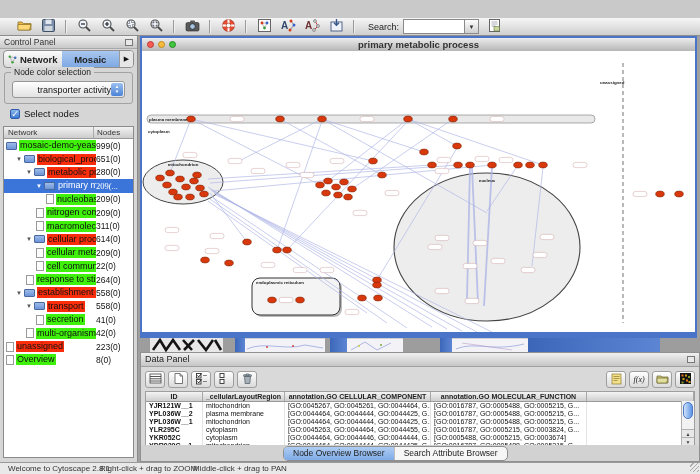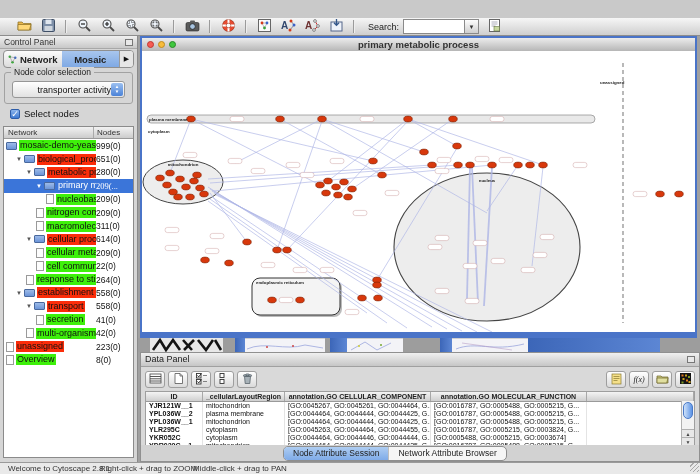--- a/index.html
+++ b/index.html
@@ -680,22 +680,22 @@
             </div>
           </div>
         <div class="vscroll">
           <div class="vthumb"></div>
           <div class="varrow" style="bottom:8px;">▲</div>
           <div class="varrow" style="bottom:0;">▼</div>
         </div>
       </div>
       <div class="dp-tabs">
         <div class="tab-group">
-          <div class="dp-tab selected">Node Attribute Session</div>
-          <div class="dp-tab">Network Attribute Browser</div>
+          <div class="dp-tab selected">Node Overview Browser</div>
+          <div class="dp-tab">Search Attribute Browser</div>
         </div>
       </div>
     </div>
   </div>
 
   <div class="statusbar">
     <span style="left:8px;">Welcome to Cytoscape 2.8.1</span>
     <span style="left:100px;">Right-click + drag to ZOOM</span>
     <span style="left:193px;">Middle-click + drag to PAN</span>
     <span class="grip"></span>

